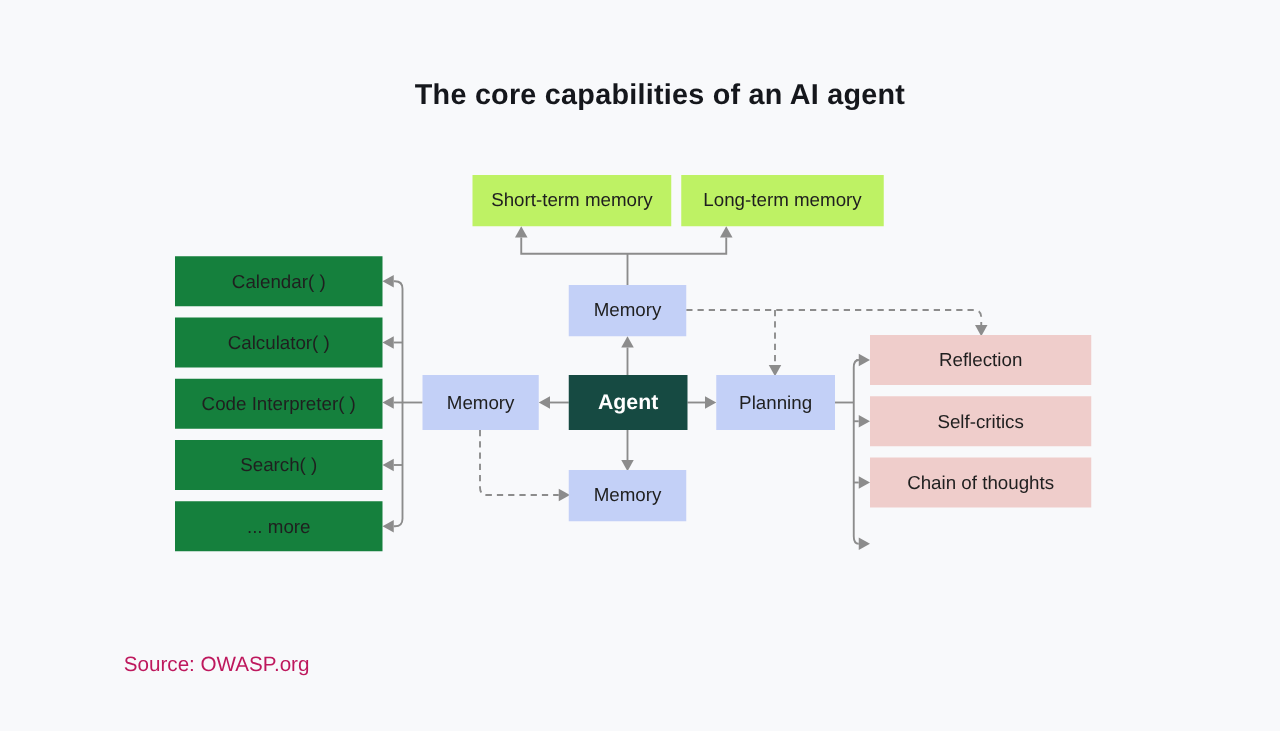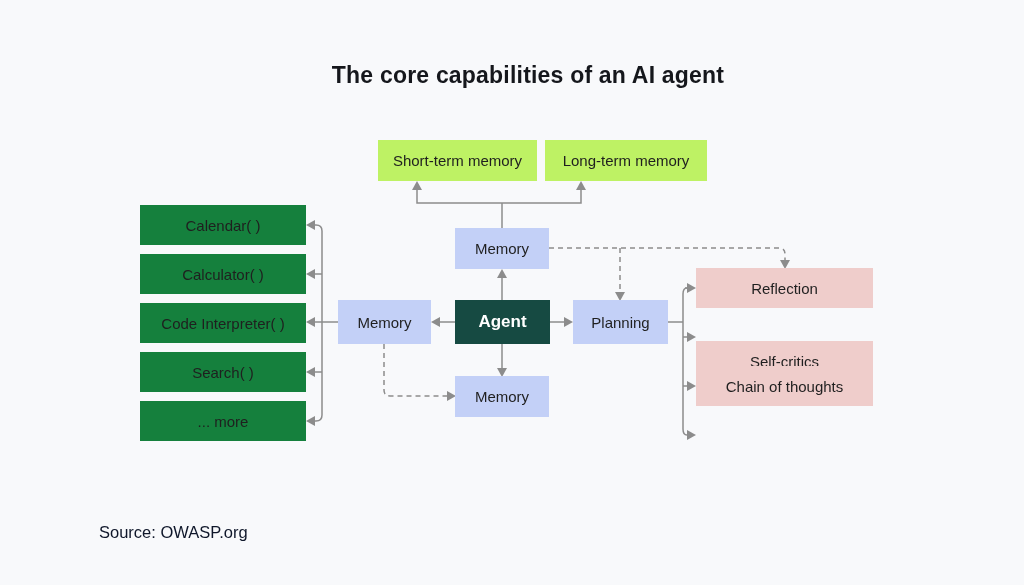--- a/index.html
+++ b/index.html
@@ -44,21 +44,21 @@
   }
   .green { background:#bef264;margin-left:40px; }
   .blue  { background:#c3d0f7; }
   .teal  { background:#164a42; color:#ffffff; font-weight:bold; font-size:17px; }
   .yellow{ background:#15803d; }
   .pink  { background:#efcdcb; }
   .source{
     position:absolute;
     left:99px; top:523px;
     font-size:16.5px;
-    color:#0f172a;
+    color:#be185d;
   }
   .ln   { stroke:#8c8c8c; stroke-width:1.5; fill:none; }
   .dash { stroke:#8c8c8c; stroke-width:1.5; fill:none; stroke-dasharray:5 4; }
   .ah   { fill:#8c8c8c; stroke:none; }
 </style>
 </head>
 <body>
 
 <div class="canvas">
 
@@ -139,18 +139,18 @@
   <div class="box blue" style="left:573px;top:300px;width:95px;height:44px;">Planning</div>
   <div class="box blue" style="left:455px;top:376px;width:94px;height:41px;">Memory</div>
 
   <div class="box yellow" style="left:140px;top:205px;width:166px;height:40px;">Calendar( )</div>
   <div class="box yellow" style="left:140px;top:254px;width:166px;height:40px;">Calculator( )</div>
   <div class="box yellow" style="left:140px;top:303px;width:166px;height:40px;">Code Interpreter( )</div>
   <div class="box yellow" style="left:140px;top:352px;width:166px;height:40px;">Search( )</div>
   <div class="box yellow" style="left:140px;top:401px;width:166px;height:40px;">... more</div>
 
   <div class="box pink" style="left:696px;top:268px;width:177px;height:40px;">Reflection</div>
-  <div class="box pink" style="left:696px;top:317px;width:177px;height:40px;margin-top:24px;">Self-critics</div>
+  <div class="box pink" style="left:696px;top:317px;width:177px;height:40px;">Self-critics</div>
   <div class="box pink" style="left:696px;top:366px;width:177px;height:40px;">Chain of thoughts</div>
 
   <div class="source">Source: OWASP.org</div>
 
 </div>
 
 </body></html>

